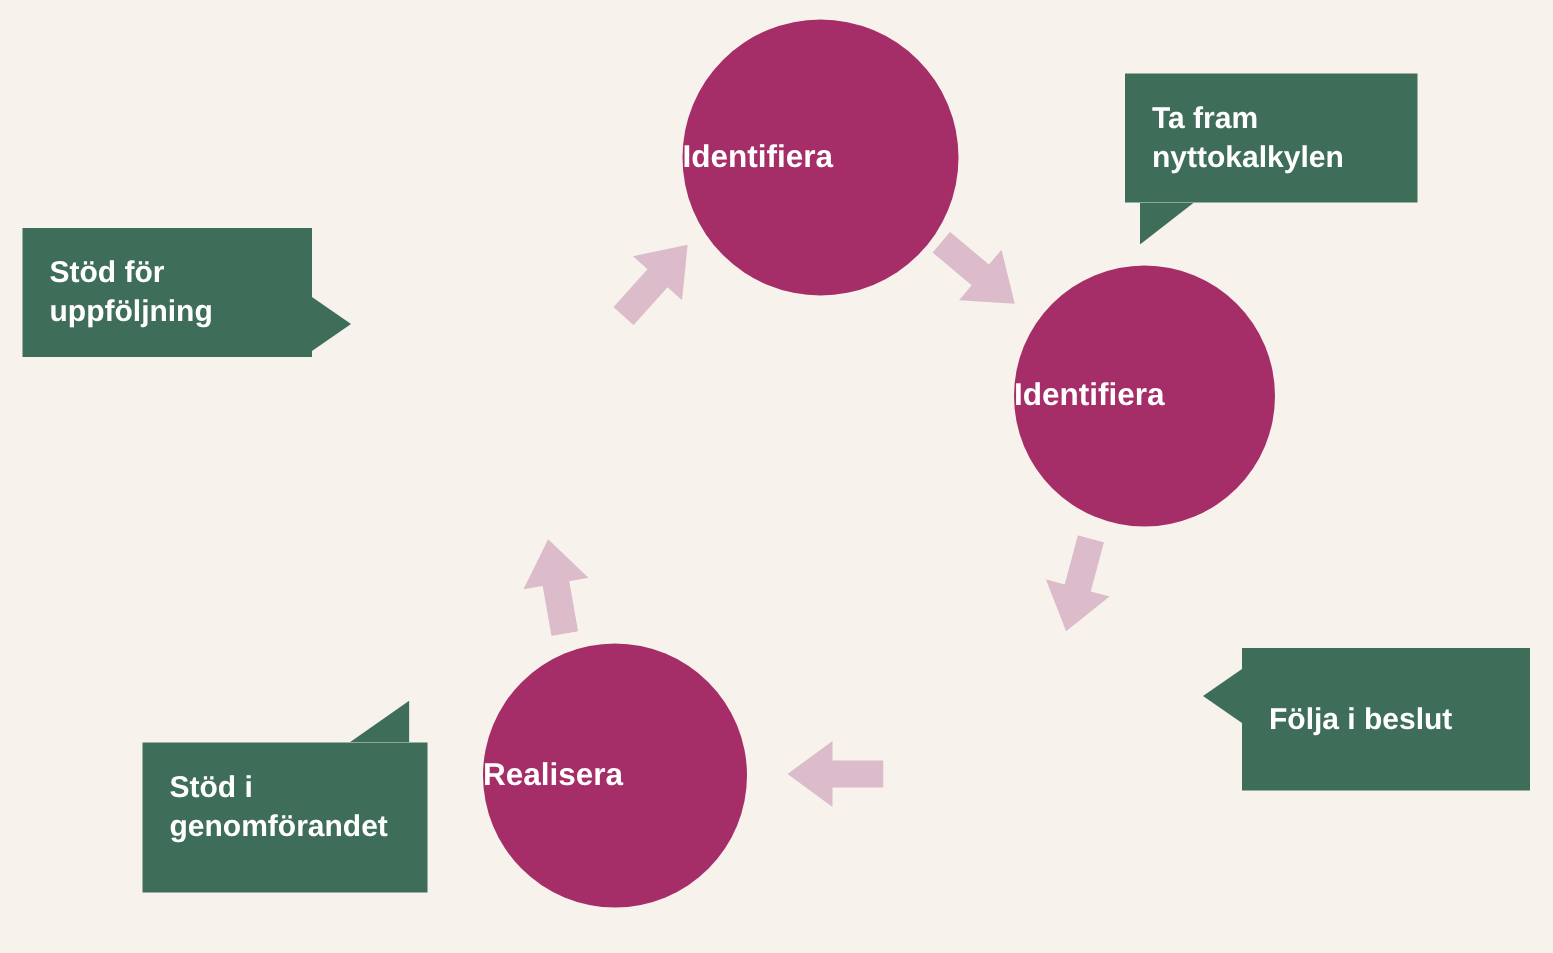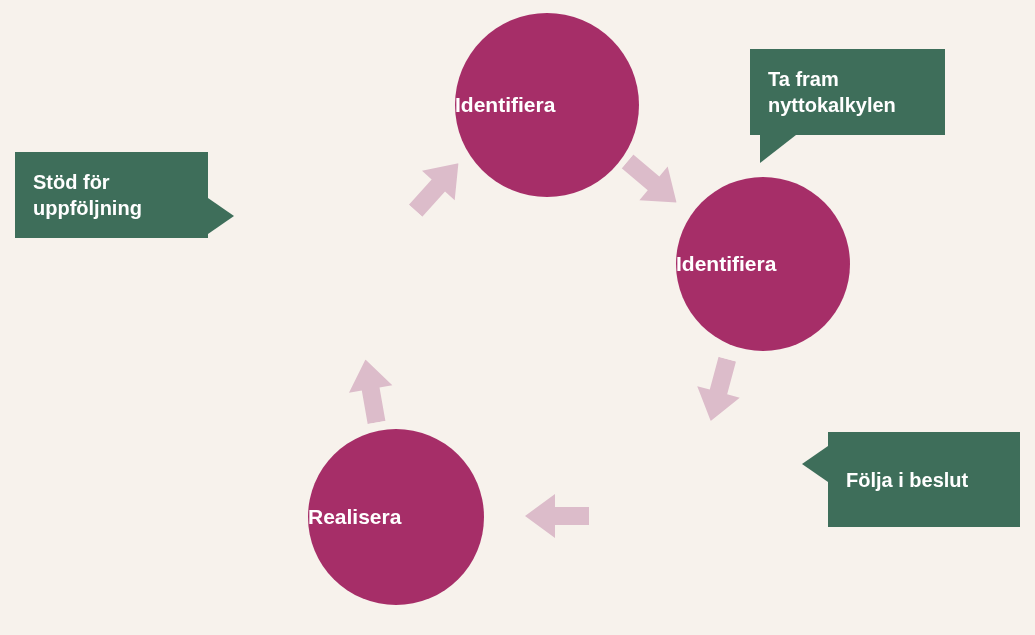--- a/index.html
+++ b/index.html
@@ -26,21 +26,21 @@
     display: flex;
     align-items: center;
     justify-content: flex-start;
     font-weight: bold;
     font-size: 21px;
     text-align: center;
   }
   .c-identifiera { left: 455px; top: 13px;  width: 184px; height: 184px; }
   .c-specificera { left: 676px; top: 177px; width: 174px; height: 174px; }
   .c-planera     { left: 593px; top: 430px; width: 174px; height: 174px; }
-  .c-realisera   { left: 308px; top: 429px; width: 176px; height: 176px; }
+  .c-realisera   { left: 322px; top: 429px; width: 176px; height: 176px; }
   .c-folja-upp   { left: 243px; top: 175px; width: 178px; height: 178px; }
 
   
   .arrow {
     position: absolute;
     width: 64px;
     height: 48px;
     color: var(--arrow, #dcbcca);
   }
   .arrow svg { display: block; width: 100%; height: 100%; }
@@ -134,14 +134,19 @@
     <span class="label">Stöd för
 uppföljning</span>
     <span class="tail"></span>
   </div>
 
   <div class="callout co-beslut">
     <span class="label">Följa i beslut</span>
     <span class="tail"></span>
   </div>
 
+  <div class="callout co-genomforandet">
+    <span class="label">Stöd i
+genomförandet</span>
+    <span class="tail"></span>
+  </div>
 
 </div>
 
 </body></html>

